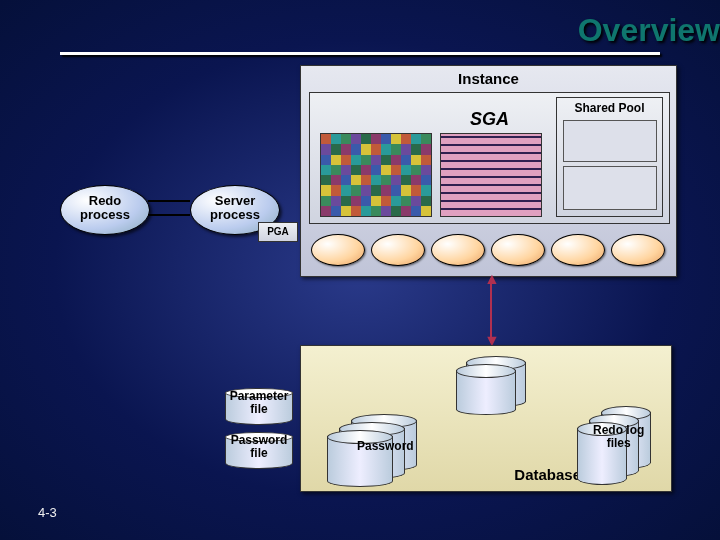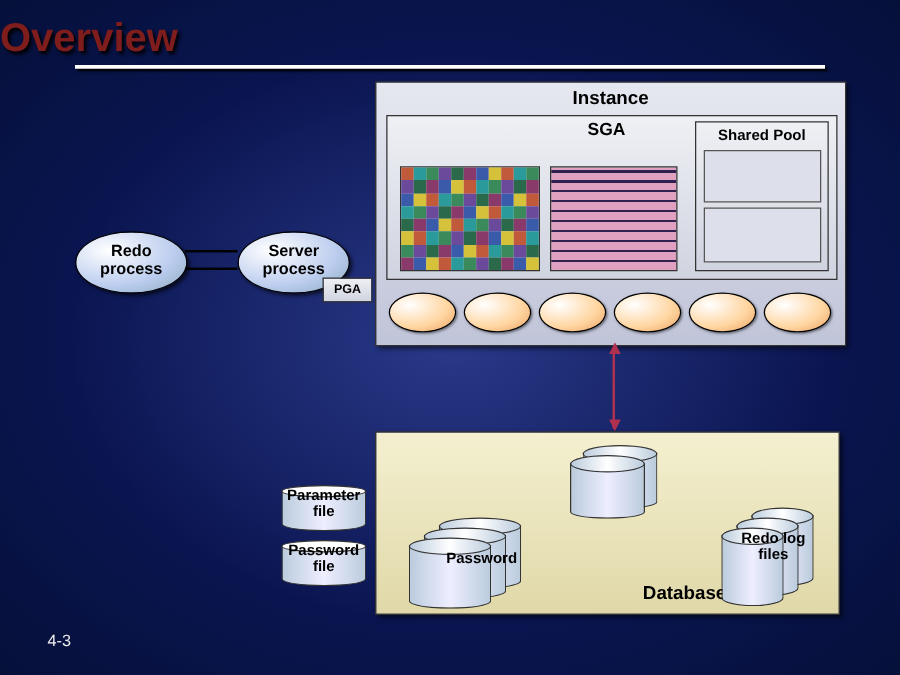--- a/index.html
+++ b/index.html
@@ -9,24 +9,24 @@
     background: radial-gradient(ellipse at center, #2a3a8a 0%, #0a1550 60%, #05103a 100%);
     font-family: Arial, Helvetica, sans-serif;
     color: #fff;
     position: relative;
     overflow: hidden;
   }
   .title {
     position: absolute;
     top: 12px;
     left: 0; right: 0;
-    text-align: left;
+    text-align: right;
     font-size: 32px;
     font-weight: bold;
-    color: #7f1d1d;
+    color: #0f766e;
     text-shadow: 2px 2px 3px #000;
   }
   .title-underline {
     position: absolute;
     top: 52px;
     left: 60px;
     width: 600px;
     height: 3px;
     background: #fff;
     box-shadow: 2px 2px 2px #000;
@@ -44,21 +44,21 @@
     background: linear-gradient(#e6e8f0, #c0c4d8);
     border: 1px solid #333;
     box-shadow: 2px 2px 4px rgba(0,0,0,.6);
     position: absolute;
   }
 
   
   #instance { left: 300px; top: 65px; width: 375px; height: 210px; }
   #instance-label { position:absolute; top:4px; left:0; right:0; text-align:center; font-size:15px; font-weight:bold; color:#000; }
   #sga { left: 8px; top: 26px; width: 359px; height: 130px; position:absolute; background: linear-gradient(#eef0f4,#d0d4e0); border:1px solid #333; }
-  #sga-label { position:absolute; top:2px; left:160px; font-size:14px; font-weight:bold; color:#000; }
+  #sga-label { position:absolute; top:16px; left:160px; font-size:18px; font-weight:bold; color:#000;font-style:italic; }
   #shared-pool { position:absolute; right:6px; top:4px; width:105px; height:118px; background:linear-gradient(#eef0f4,#d0d4e0); border:1px solid #333; }
   #shared-pool-label { position:absolute; top:3px; left:0; right:0; text-align:center; font-size:12px; font-weight:bold; color:#000; }
   .subbox { position:absolute; background:#dde0ea; border:1px solid #555; }
 
   
   #mosaic { position:absolute; left:10px; top:40px; width:110px; height:82px; display:grid; grid-template-columns:repeat(11,1fr); grid-template-rows:repeat(8,1fr); gap:0; border:1px solid #333; }
   #mosaic div { }
 
   
   #stripes { position:absolute; left:130px; top:40px; width:100px; height:82px; border:1px solid #333; background: repeating-linear-gradient(0deg,#e0a0c0 0 6px,#302050 6px 8px); }

